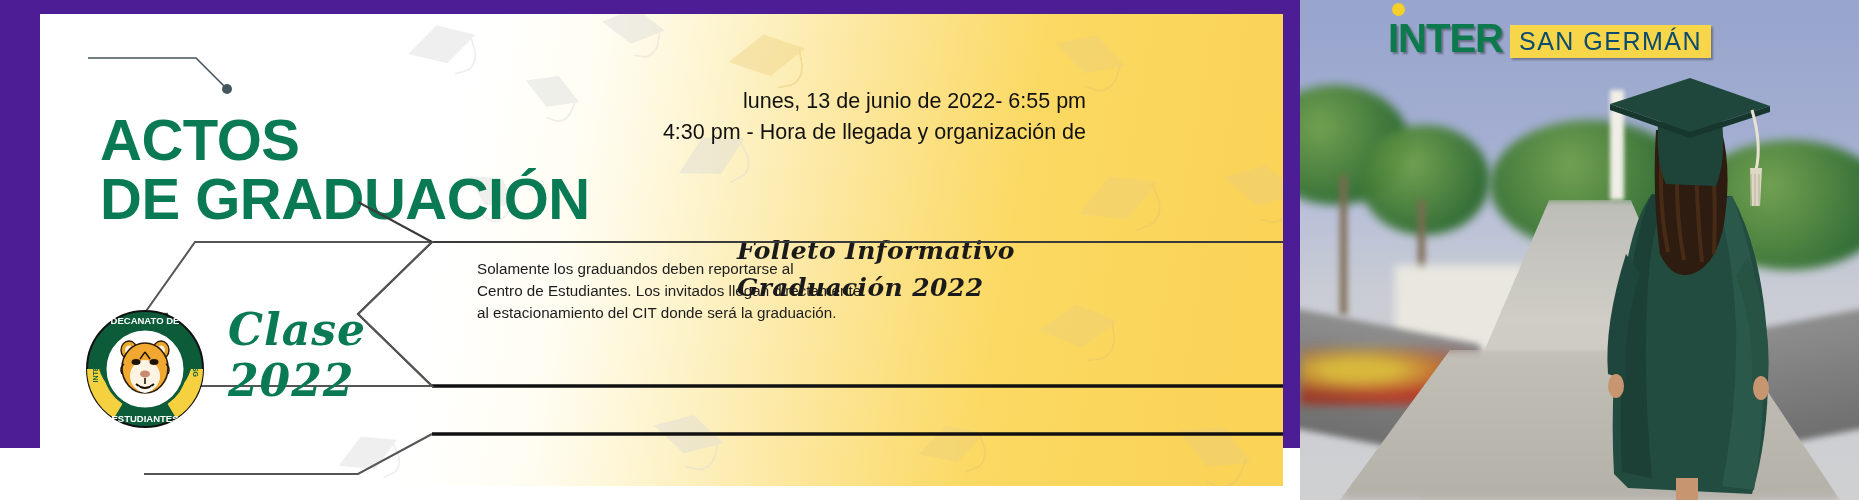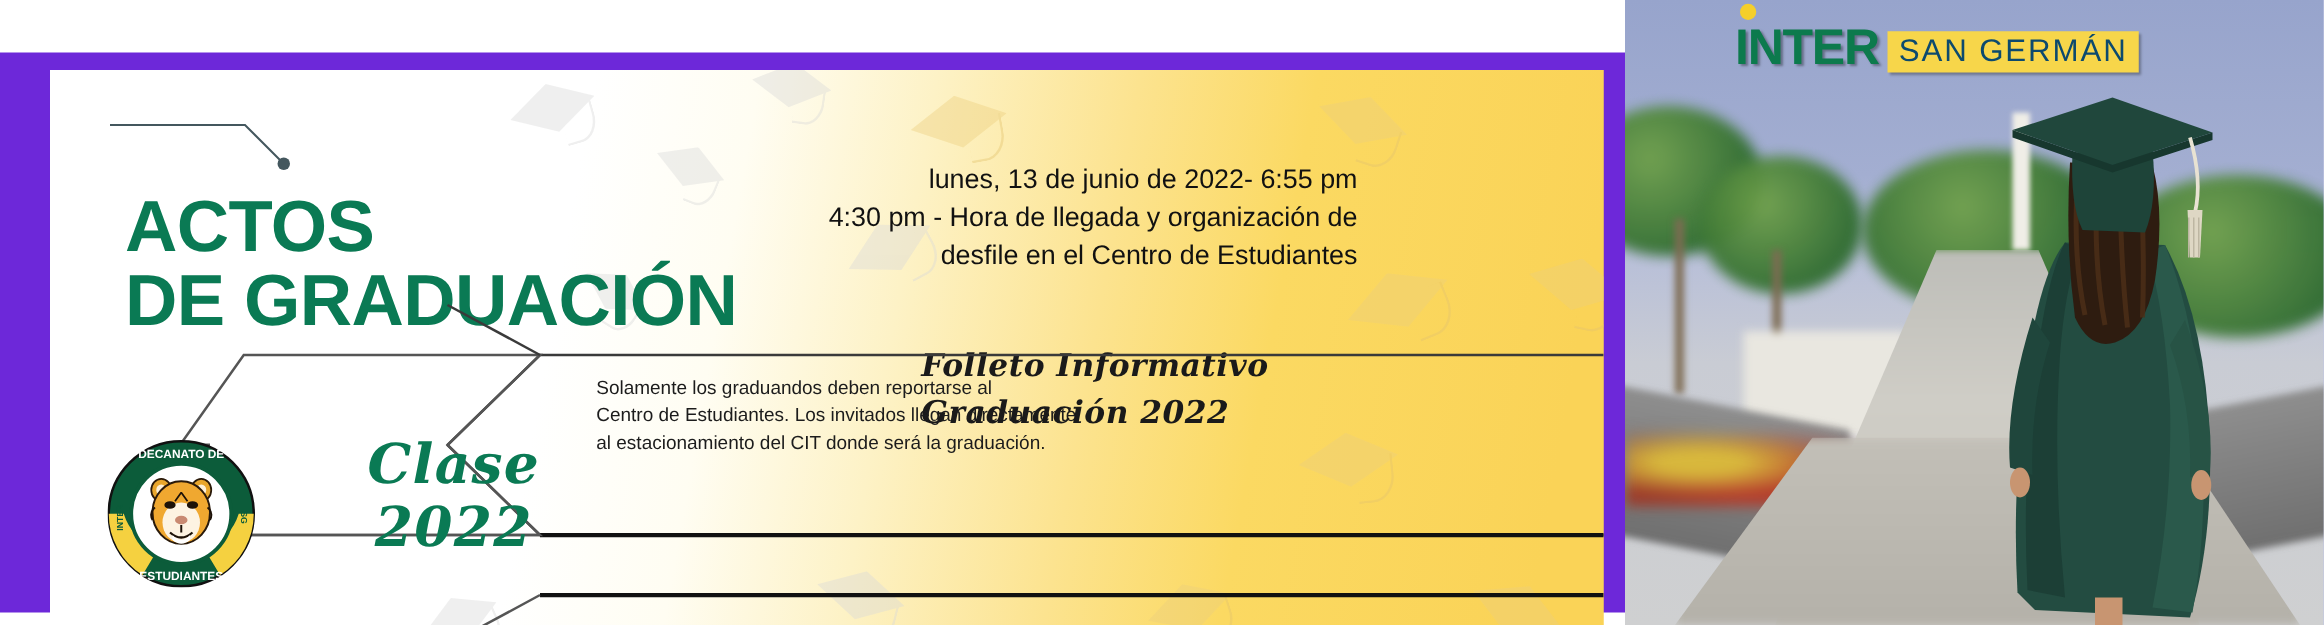--- a/index.html
+++ b/index.html
@@ -4,22 +4,21 @@
 <style>
   * { margin:0; padding:0; box-sizing:border-box; }
   html,body { width:1859px; height:500px; overflow:hidden; background:#fff;
               font-family:"Liberation Sans", sans-serif; }
 
   #banner { position:relative; width:1859px; height:500px; overflow:hidden; }
 
   
   #left-panel {
     position:absolute; left:0; top:0; width:1300px; height:448px;
-    background:#6d28d9;
-    margin-top:42px;
+    background:#4c1d95;
   }
   #card {
     position:absolute; left:40px; top:14px; width:1243px; height:472px;
     overflow:hidden;
     background:
       linear-gradient(100deg,
         #ffffff 0px, #ffffff 430px,
         #fffdf2 560px, #fdf2c6 700px,
         #fce38f 860px, #fbd962 1000px,
         #fad357 1243px);
@@ -91,21 +90,21 @@
   }
 
   
   #seal { position:absolute; left:46px; top:296px; width:118px; height:118px; }
 
   
   #callout { position:absolute; left:0; top:0; width:1243px; height:472px;
              pointer-events:none; }
   #hex-text {
     position:absolute; left:188px; top:290px; width:270px;
-    text-align:center; color:#0a7a54;
+    color:#0a7a54;
     font-family:"DejaVu Serif", serif; font-style:italic; font-weight:bold;
     font-size:44px; letter-spacing:1px;
   }
   #info-para {
     position:absolute; left:437px; top:244px; width:420px;
     font-size:15.2px; line-height:1.44; color:#1c1c1c;
   }
 
   
   #photo { position:absolute; left:1300px; top:0; width:559px; height:500px;
@@ -249,21 +248,20 @@
       </svg>
 
       <div id="headline">
         <div>ACTOS</div>
         <div>DE GRADUACIÓN</div>
       </div>
 
       <div id="datetime">
         <div>lunes, 13 de junio de 2022- 6:55 pm</div>
         <div>4:30 pm - Hora de llegada y organización de</div>
-        <div>desfile en el Centro de Estudiantes</div>
       </div>
 
       <div id="script-label">
         <div>Folleto Informativo</div>
         <div>Graduación 2022</div>
       </div>
 
       <svg id="callout" viewBox="0 0 1243 472">
 
         <path d="M1243,228 L392,228 L318,300 L392,372 L1243,372" fill="none" stroke="#3a3a3a" stroke-width="2"></path>

